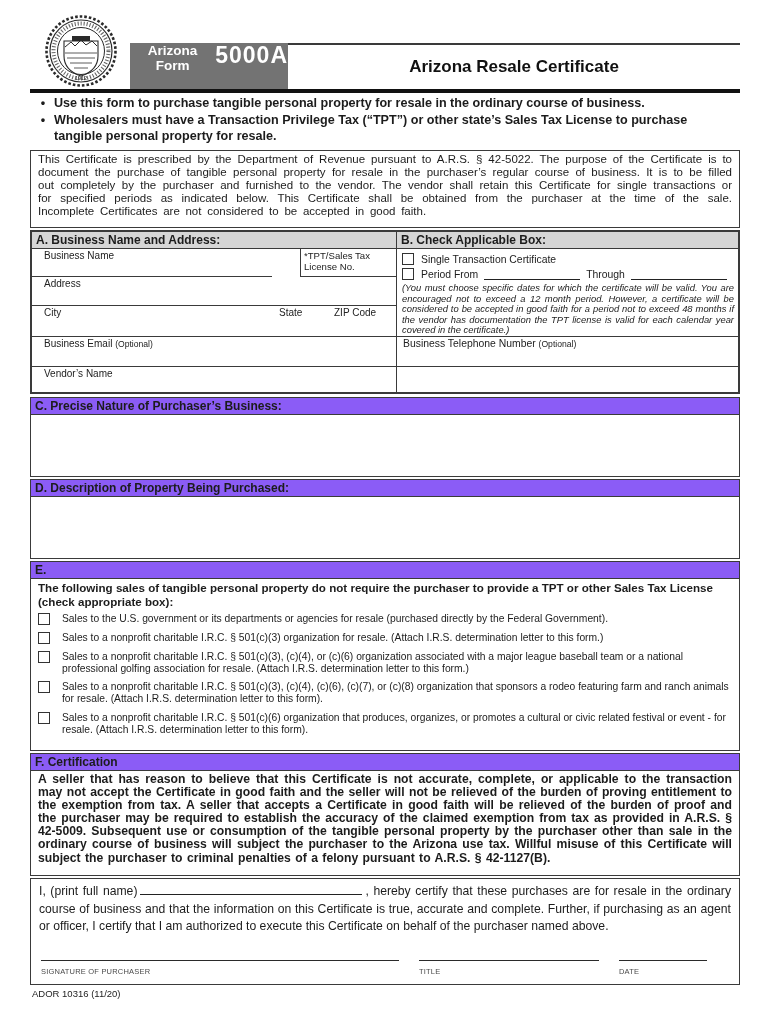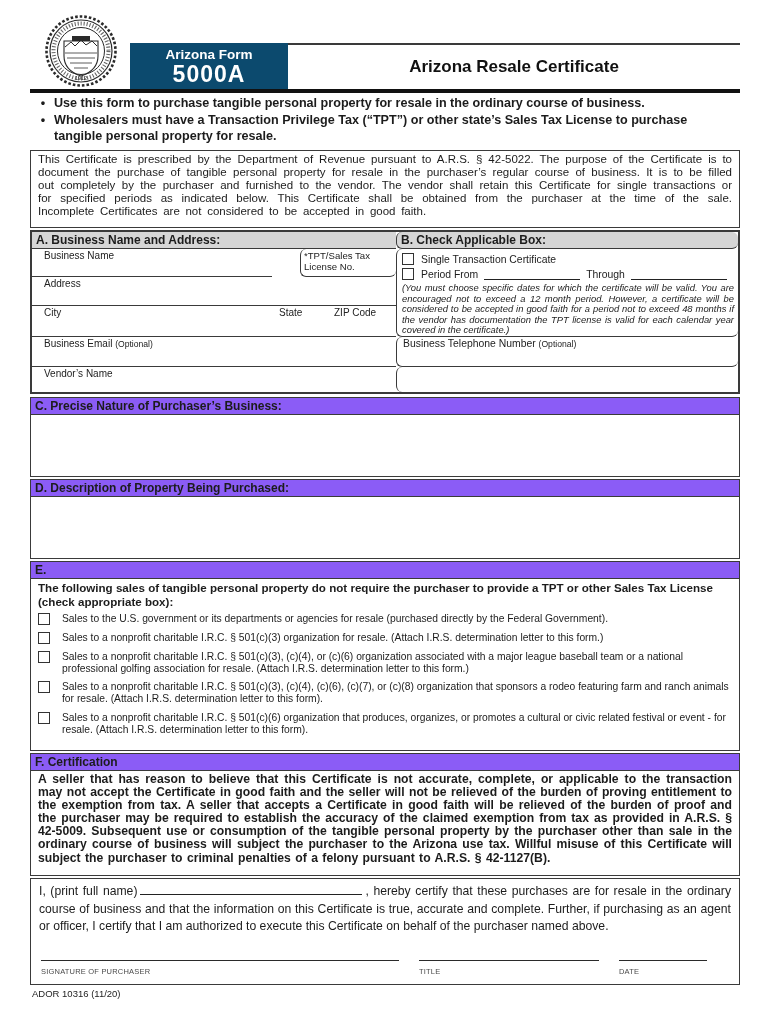--- a/index.html
+++ b/index.html
@@ -5,22 +5,22 @@
   html,body{margin:0;padding:0;background:#e8e8e8;}
   .page{
     position:relative;width:770px;height:1024px;background:#ffffff;
     font-family:"Liberation Sans","DejaVu Sans",sans-serif;color:#1c1c1c;
     margin:0 auto;overflow:hidden;
   }
   
   .seal{position:absolute;left:44px;top:12px;width:74px;height:78px;}
   .topline{position:absolute;left:130px;top:43px;width:610px;height:2px;background:#3a3a3a;}
   .formbox{
-    position:absolute;left:130px;top:43px;width:158px;height:47px;background:#0c4a6e;
-    color:#fff;text-align:center;display:flex;flex-direction:column;justify-content:center;
+    position:absolute;left:130px;top:43px;width:158px;height:47px;background:#737373;
+    color:#fff;text-align:center;display:flex;flex-direction:row;justify-content:center;
   }
   .formbox .fl{font-size:13.5px;font-weight:bold;line-height:15px;}
   .formbox .fn{font-size:23px;font-weight:bold;letter-spacing:1px;line-height:24px;}
   .doc-title{
     position:absolute;left:288px;top:43px;width:452px;height:47px;
     display:flex;align-items:center;justify-content:center;
     font-size:17px;font-weight:bold;color:#111;
   }
   .thickline{position:absolute;left:30px;top:89px;width:710px;height:3.5px;background:#111;}
   
@@ -36,21 +36,21 @@
   
   .ab{
     position:absolute;left:30px;top:230px;width:710px;height:164px;box-sizing:border-box;
     border:2px solid #3a3a3a;display:grid;
     grid-template-columns:240px 124px 1fr;
     grid-template-rows:17px 28px 29px 31px 30px 1fr;
   }
   .ab>div{box-sizing:border-box;}
   .sechead{background:#d6d6d6;font-weight:bold;font-size:12px;padding:1px 0 0 4px;}
   .bb{border-bottom:1px solid #3a3a3a;}
-  .bl{border-left:1px solid #3a3a3a;border-radius:6px;}
+  .bl{border-left:1px solid #3a3a3a;}
   .c-ahead{grid-column:1/3;grid-row:1;}
   .c-bhead{grid-column:3;grid-row:1;}
   .flabel{font-size:10px;color:#222;padding:1px 0 0 12px;}
   .c-bname{grid-column:1;grid-row:2;}
   .c-tpt{grid-column:2;grid-row:2;padding-left:3px!important;font-size:9.6px!important;margin-left:28px;}
   .c-bmain{grid-column:3;grid-row:2/span 3;padding:2px 4px 0 5px;}
   .c-addr{grid-column:1/3;grid-row:3;}
   .c-city{grid-column:1/3;grid-row:4;position:relative;}
   .c-city .state{position:absolute;left:247px;top:1px;}
   .c-city .zip{position:absolute;left:302px;top:1px;}

